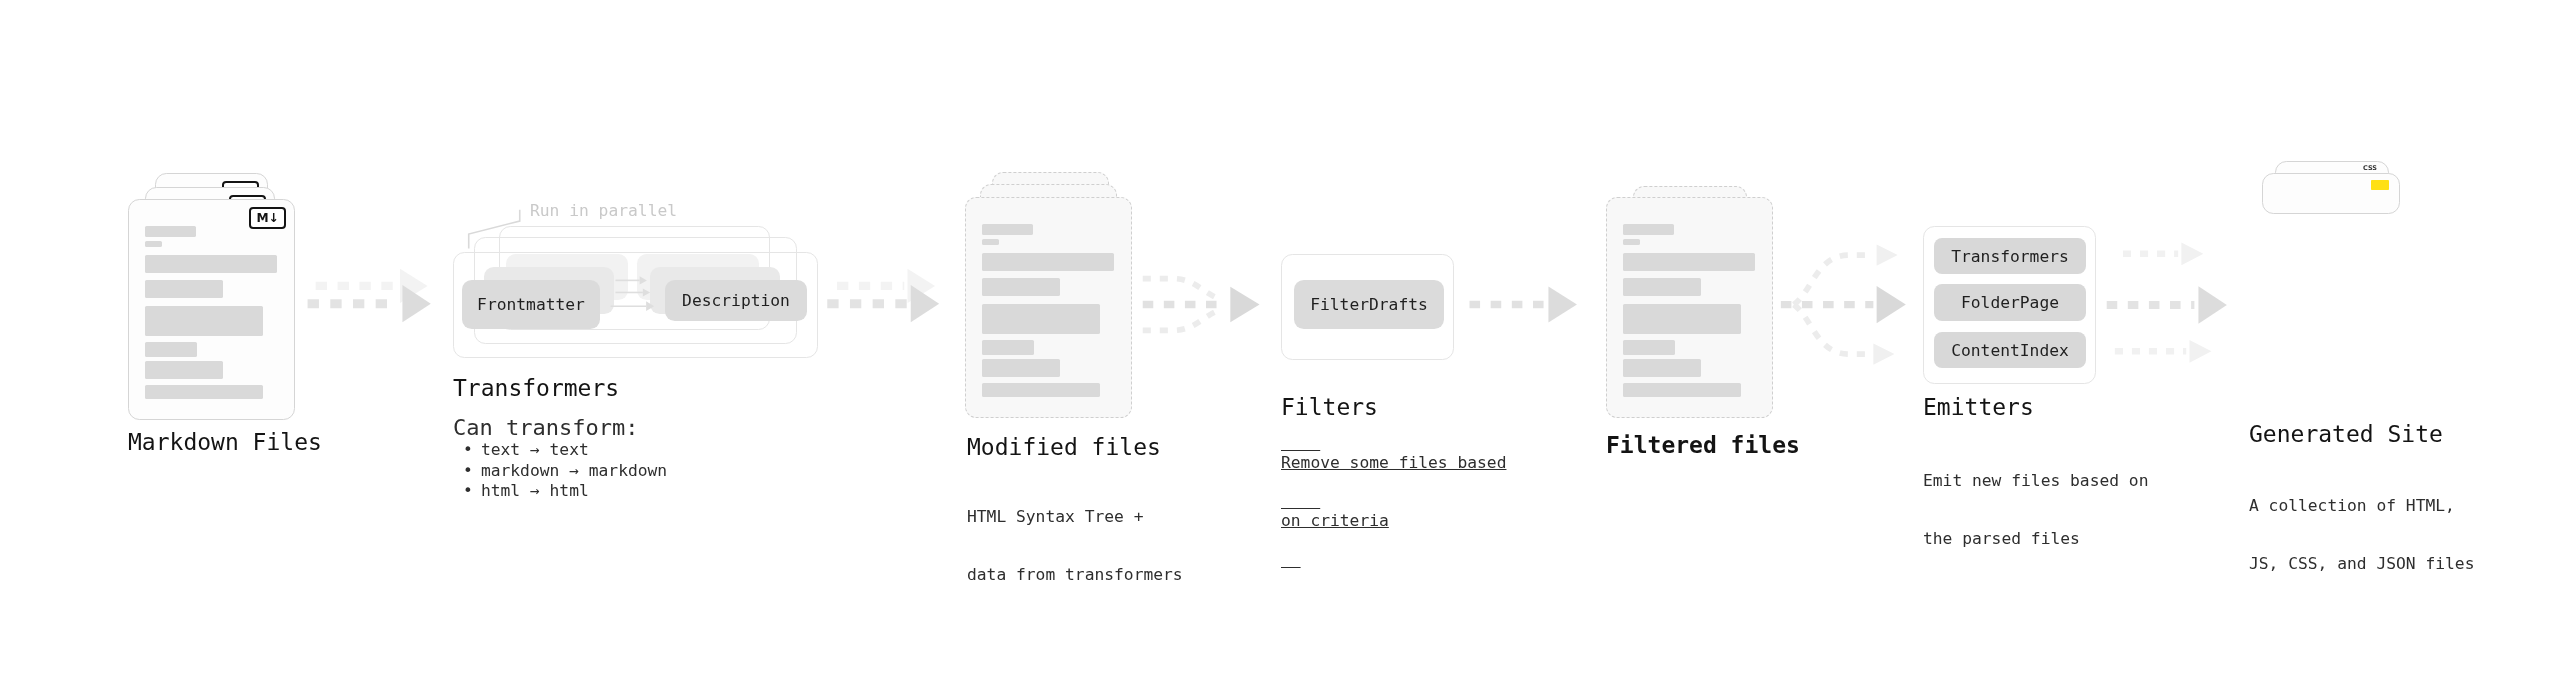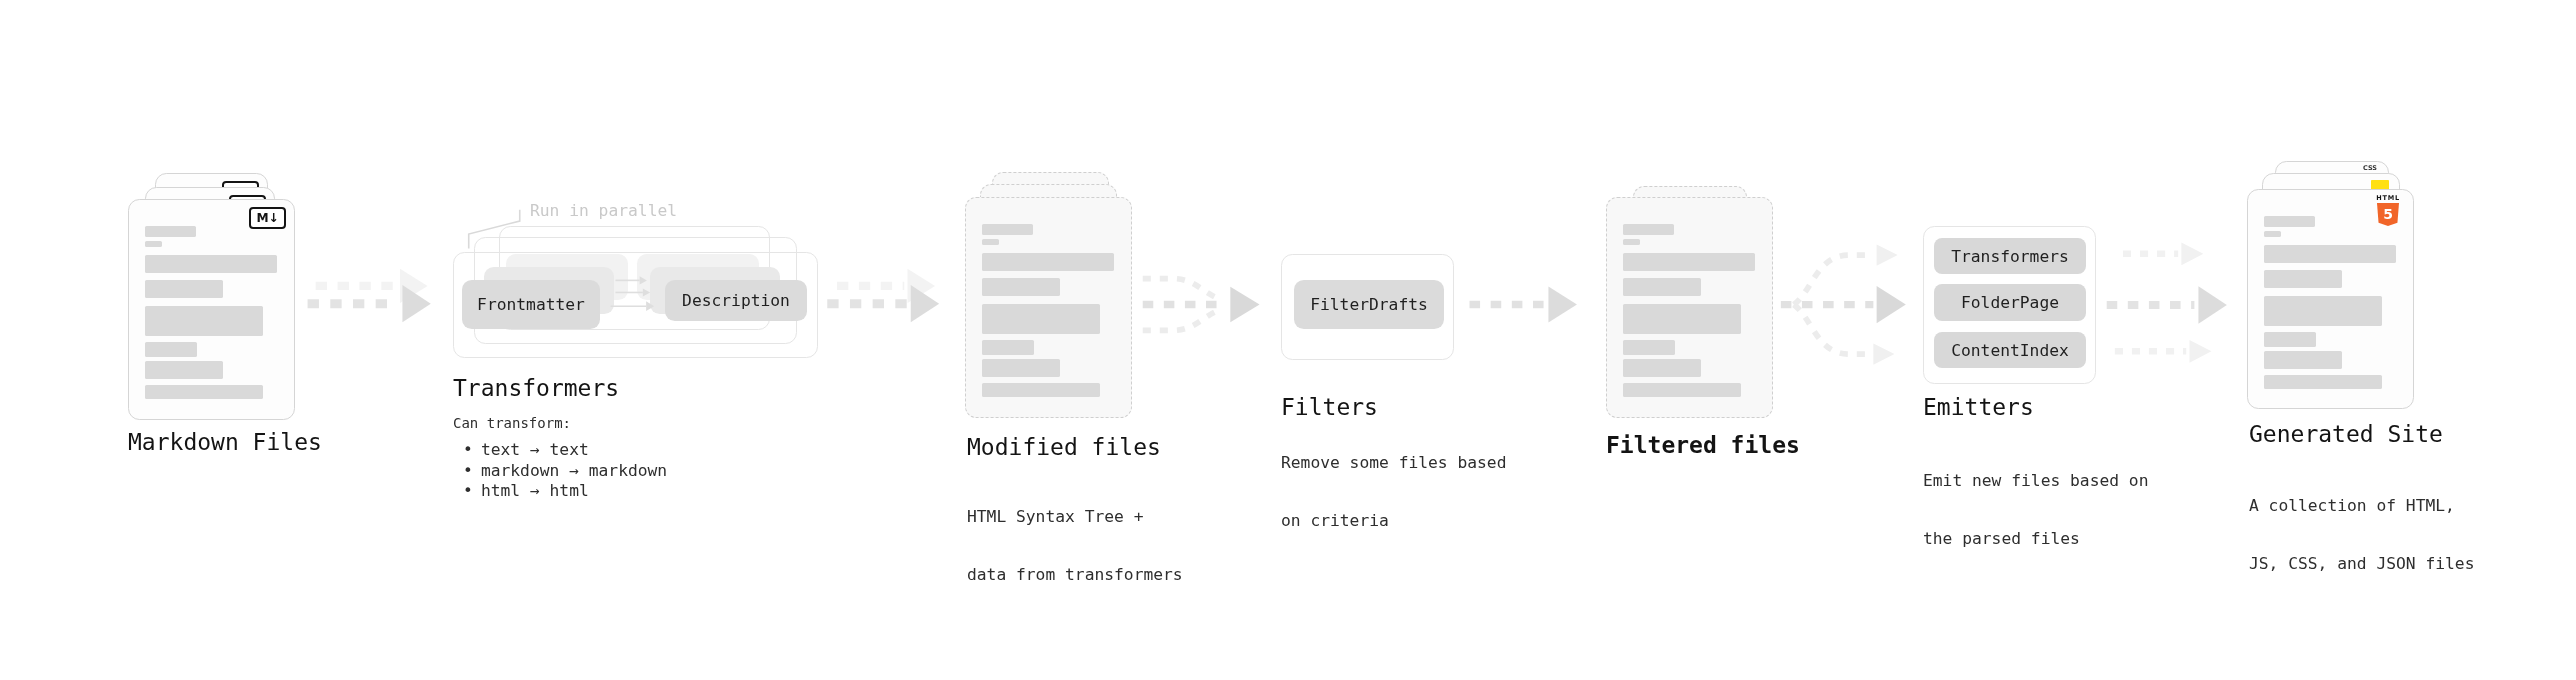--- a/index.html
+++ b/index.html
@@ -37,21 +37,21 @@
   .pill{position:absolute;border-radius:9.8px;display:flex;align-items:center;justify-content:center;
     font-size:16.3px;color:#1f1f1f;background:#dbdbdb;box-sizing:border-box;}
   .pill.ghost1{background:#e9e9e9;}
   .pill.ghost2{background:#f2f2f2;}
   .pill.small{border-radius:8.1px;background:#d8d8d8;}
 
   
   .stage-title{position:absolute;font-size:23px;font-weight:500;color:#141414;white-space:pre;}
   .stage-sub{position:absolute;font-size:16.3px;color:#2e2e2e;white-space:pre;}
   .sub-line{display:block;height:20.3px;line-height:20.3px;}
-  .note-heading{position:absolute;font-size:14px;color:#2e2e2e;white-space:pre;}
+  .note-heading{position:absolute;font-size:22px;color:#2e2e2e;white-space:pre;}
   .bullet-row{position:absolute;font-size:16.3px;color:#2e2e2e;white-space:pre;display:flex;}
   .bullet-glyph{margin-right:8.1px;}
   .annotation{position:absolute;font-size:16.3px;color:#c9c9c9;white-space:pre;}
 </style>
 </head>
 <body>
 
 <div class="canvas">
 
   <div class="doc-card solid doc-back" style="left:155px;top:173px;width:113px;">
@@ -158,21 +158,21 @@
   <svg class="abs" style="left:1136px;top:268px;" width="140" height="73" viewBox="0 0 172 90">
     <path d="M 8,13 L 44,13 C 72,13 78,28 102,38" fill="none" stroke="#ececec" stroke-width="7" stroke-dasharray="10 11"></path>
     <path d="M 8,77 L 44,77 C 72,77 78,62 102,52" fill="none" stroke="#ececec" stroke-width="7" stroke-dasharray="10 11"></path>
     <line x1="8" y1="45" x2="112" y2="45" stroke="#e1e1e1" stroke-width="9" stroke-dasharray="13 13"></line>
     <polygon points="116,23 116,67 152,45" fill="#d9d9d9"></polygon>
   </svg>
 
   <div class="group-box" style="left:1281px;top:254px;width:173px;height:106px;"></div>
   <div class="pill" style="left:1294px;top:280px;width:150px;height:49px;">FilterDrafts</div>
   <div class="stage-title" style="left:1281px;top:394px;">Filters</div>
-  <div class="stage-sub" style="left:1281px;top:415px;">
+  <div class="stage-sub" style="left:1281px;top:415px;text-decoration:underline;">
     <span class="sub-line">Remove some files based</span>
     <span class="sub-line">on criteria</span>
   </div>
 
   <svg class="abs" style="left:1463px;top:284px;" width="118" height="41" viewBox="0 0 145 50">
     <line x1="8" y1="25" x2="100" y2="25" stroke="#e1e1e1" stroke-width="9" stroke-dasharray="13 13"></line>
     <polygon points="105,3 105,47 140,25" fill="#dcdcdc"></polygon>
   </svg>
 
   <div class="doc-card dashed doc-back" style="left:1633px;top:186px;width:114px;"></div>
@@ -220,38 +220,20 @@
 
   <div class="doc-card solid doc-back" style="left:2275px;top:161px;width:114px;">
     <div class="badge-css">
       <div class="css-label">CSS</div>
       <div class="css-bar"></div>
     </div>
   </div>
   <div class="doc-card solid doc-back" style="left:2262px;top:173px;width:138px;">
     <div class="badge-js"></div>
   </div>
-  <div class="doc-card solid" style="left:2247px;top:189px;width:167px;height:220px;">
-    <div class="doc-bars">
-        <div class="bar" style="top: 26px; width: 51px; height: 10.6px;"></div>
-        <div class="bar" style="top: 41px; width: 17px; height: 5.7px;"></div>
-        <div class="bar" style="top: 55px; width: 132px; height: 18px;"></div>
-        <div class="bar" style="top: 80px; width: 78px; height: 18px;"></div>
-        <div class="bar" style="top: 106px; width: 118px; height: 30px;"></div>
-        <div class="bar" style="top: 142px; width: 52px; height: 14.6px;"></div>
-        <div class="bar" style="top: 161px; width: 78px; height: 18px;"></div>
-        <div class="bar" style="top: 185px; width: 118px; height: 14px;"></div>
-      </div>
-    <div class="badge-html5">
-      <div class="h5-label">HTML</div>
-      <div class="h5-shield">
-        <span>5</span>
-      </div>
-    </div>
-  </div>
   <div class="stage-title" style="left:2249px;top:421px;">Generated Site</div>
   <div class="stage-sub" style="left:2249px;top:458px;">
     <span class="sub-line">A collection of HTML,</span>
     <span class="sub-line">JS, CSS, and JSON files</span>
   </div>
 
 </div>
 
 
 </body></html>

